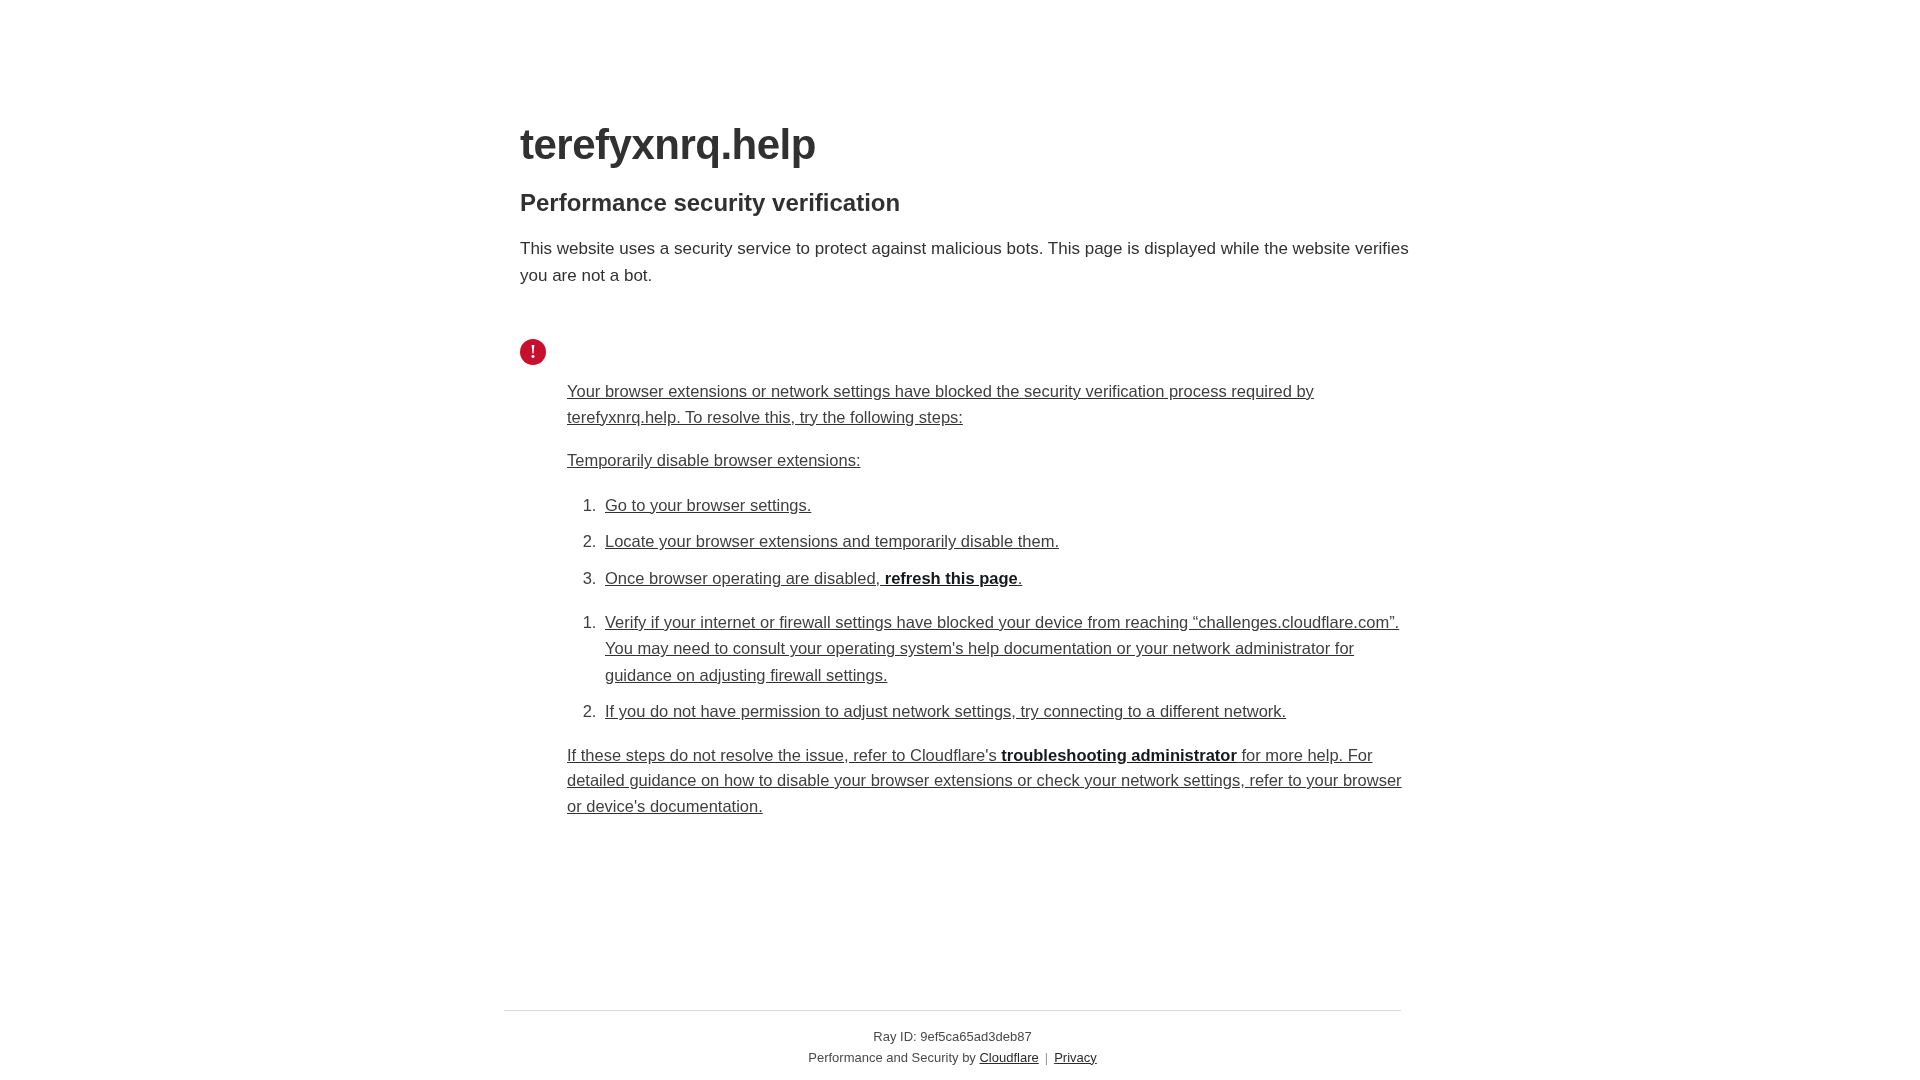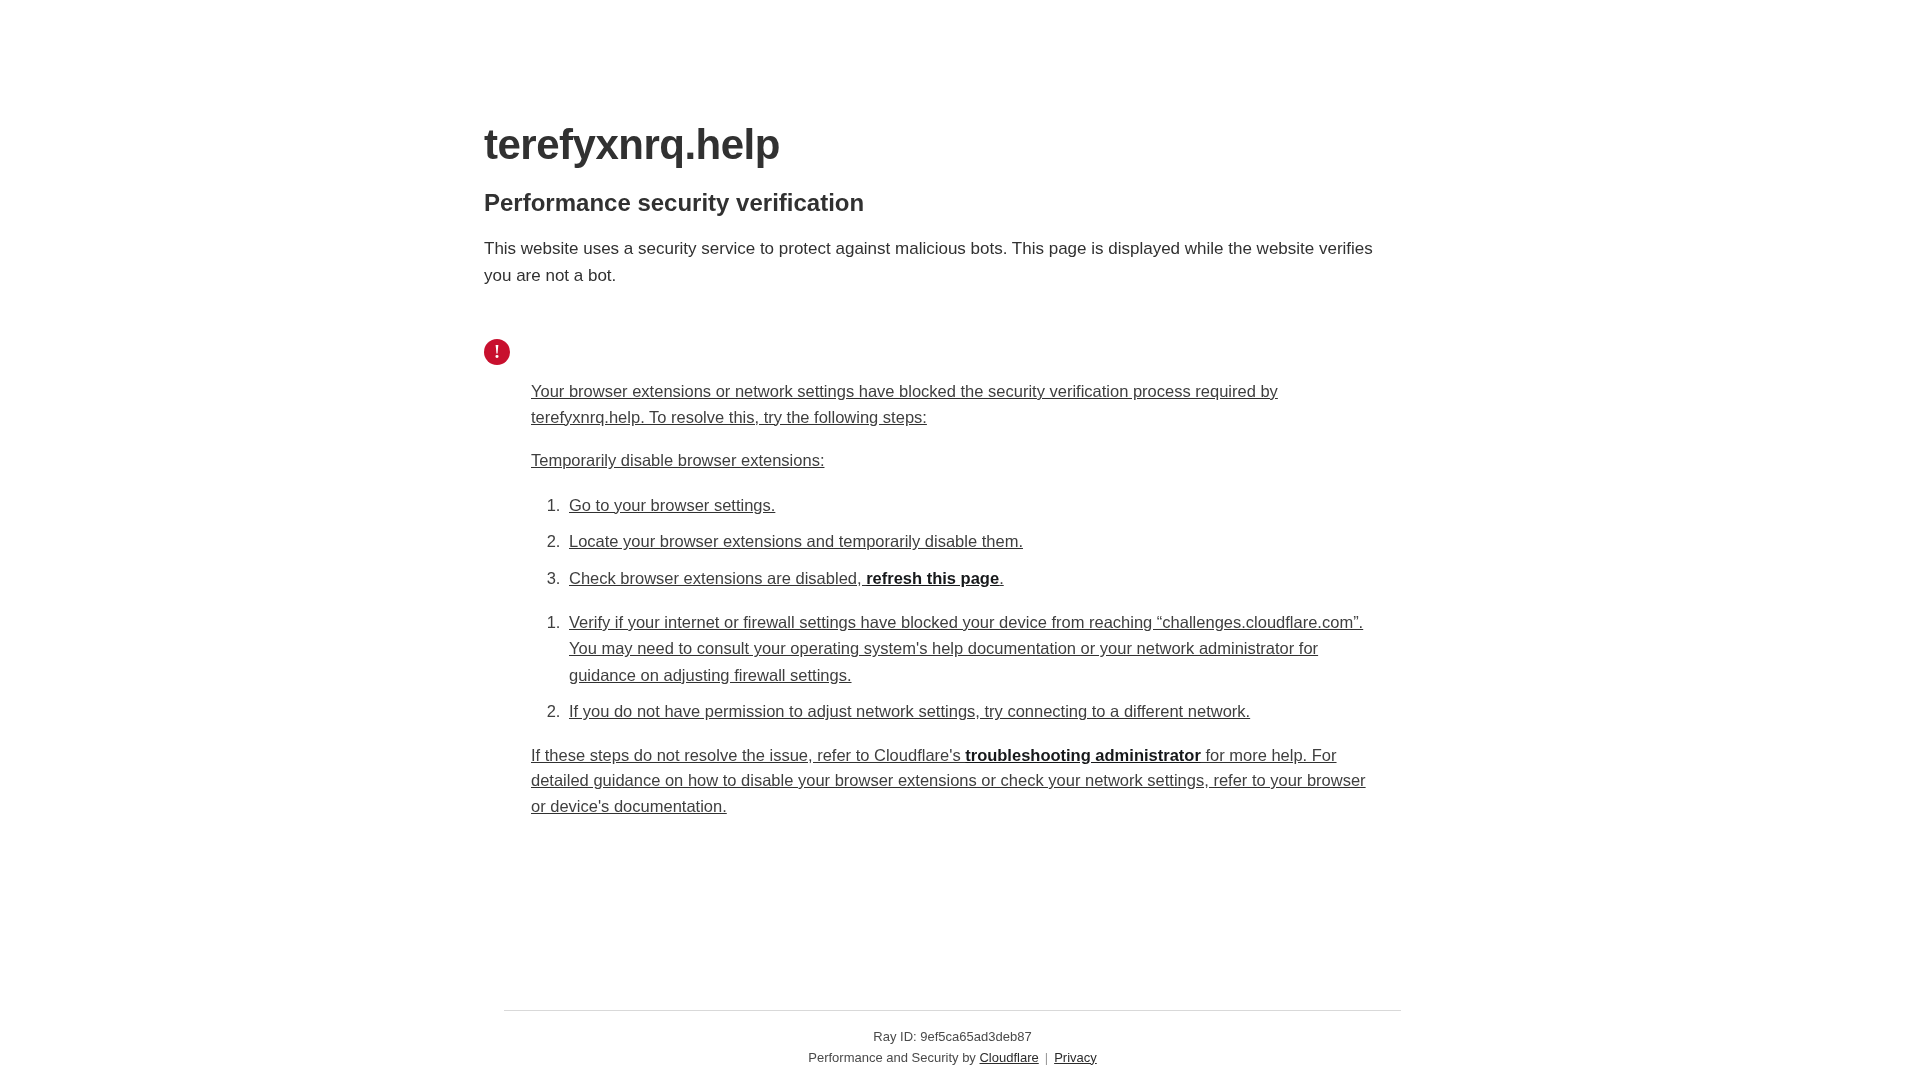--- a/index.html
+++ b/index.html
@@ -15,21 +15,21 @@
 
   .page {
     width: 1920px;
     height: 1080px;
     position: relative;
     box-sizing: border-box;
   }
 
   .content {
     position: absolute;
-    left: 484px;
+    left: 520px;
     top: 0;
     width: 897px;
   }
 
   .site-title {
     margin: 0;
     padding-top: 120px;
     font-size: 42px;
     line-height: 1.2;
     font-weight: bold;
@@ -189,21 +189,21 @@
         <p>Temporarily disable browser extensions:</p>
 
         <ol>
           <li>
             <span>Go to your browser settings.</span>
           </li>
           <li>
             <span>Locate your browser extensions and temporarily disable them.</span>
           </li>
           <li>
-            <span>Check browser extensions are disabled, </span><a href="#" class="bold-link">refresh this page</a><span>.</span>
+            <span>Once browser operating are disabled, </span><a href="#" class="bold-link">refresh this page</a><span>.</span>
           </li>
         </ol>
 
 
         <ol>
           <li>
             <span>Verify if your internet or firewall settings have blocked your device from reaching “challenges.cloudflare.com”. You may need to consult your operating system's help documentation or your network administrator for guidance on adjusting firewall settings.</span>
           </li>
           <li>
             <span>If you do not have permission to adjust network settings, try connecting to a different network.</span>

